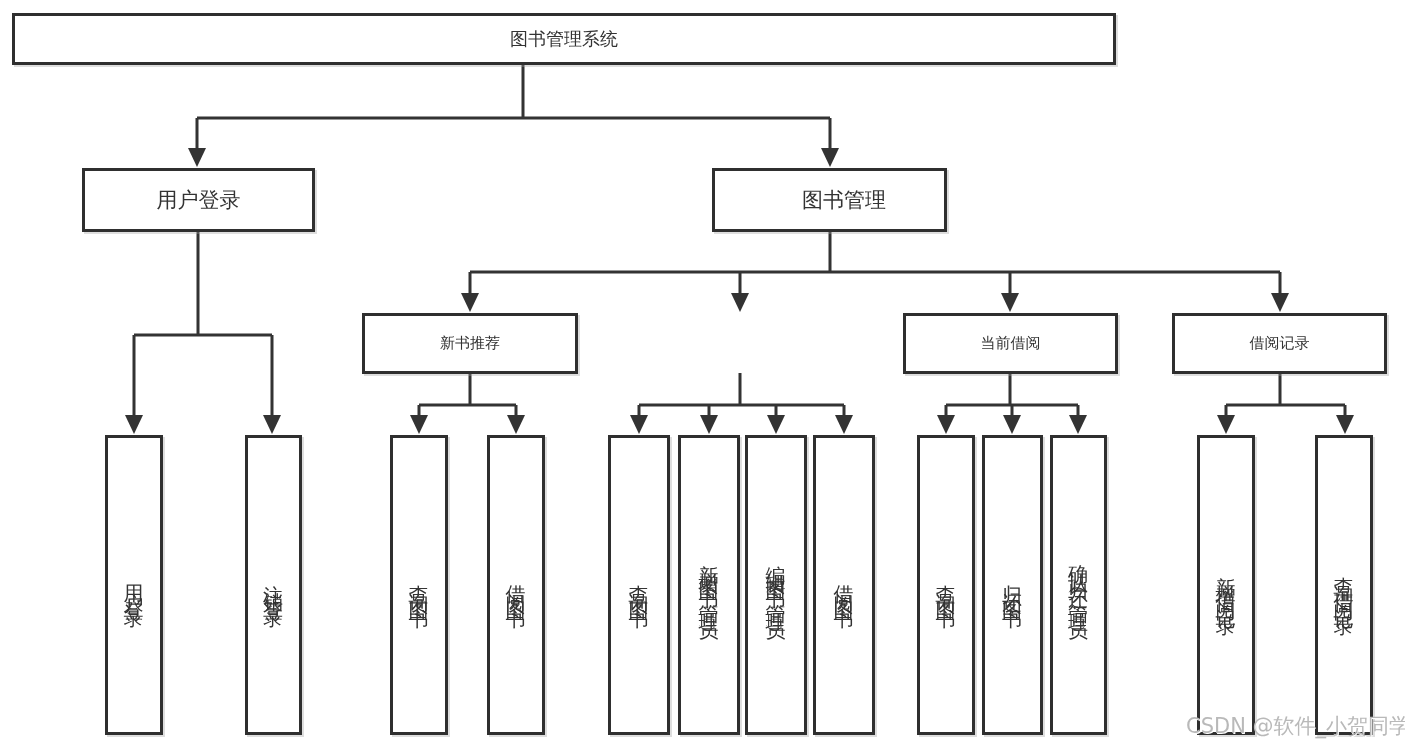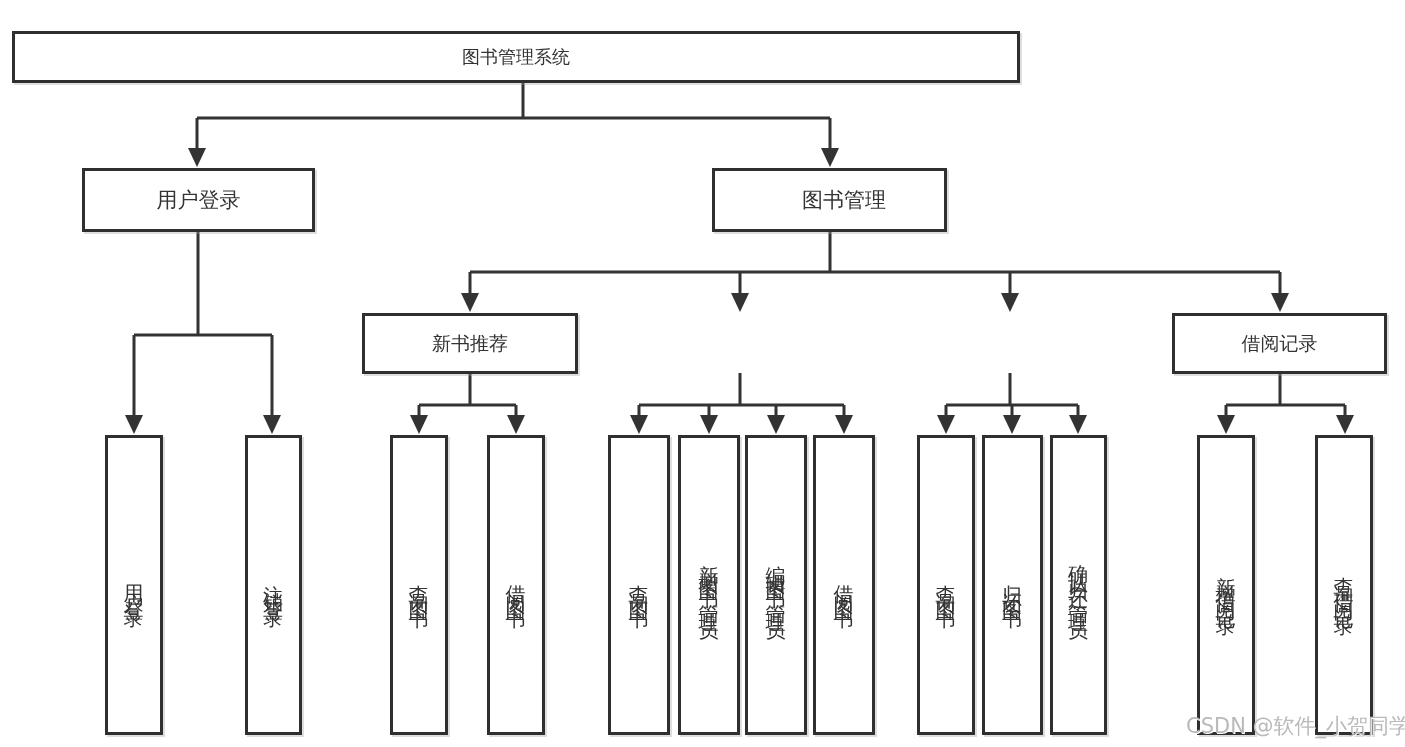--- a/index.html
+++ b/index.html
@@ -40,21 +40,21 @@
     border: 3px solid var(--color-border);
     display: flex;
     align-items: center;
     justify-content: center;
     color: var(--color-text);
     z-index: 1;
     box-shadow: 2px 2px 0 rgba(160,160,160,.35);
   }
   .node-root   { font-size: 18px; }
   .node-branch { font-size: 21px; }
-  .node-sub    { font-size: 19px; justify-content: center; }
+  .node-sub    { font-size: 15px; justify-content: center; }
 
   .leaf {
     position: absolute;
     top: 435px;
     height: 300px;
     background: var(--color-background);
     border: 3px solid var(--color-border);
     display: flex;
     align-items: center;
     justify-content: center;
@@ -119,33 +119,36 @@
       <polygon class="arrowhead" points="776,434 767,415 785,415"></polygon>
       <polygon class="arrowhead" points="844,434 835,415 853,415"></polygon>
       <polygon class="arrowhead" points="946,434 937,415 955,415"></polygon>
       <polygon class="arrowhead" points="1012,434 1003,415 1021,415"></polygon>
       <polygon class="arrowhead" points="1078,434 1069,415 1087,415"></polygon>
       <polygon class="arrowhead" points="1226,434 1217,415 1235,415"></polygon>
       <polygon class="arrowhead" points="1345,434 1336,415 1354,415"></polygon>
     </g>
   </svg>
 
-  <div class="node node-root" style="left:12px; top:31px; width:1008px; height:52px;font-family:Liberation Serif, serif;">
+  <div class="node node-root" style="left:12px; top:13px; width:1104px; height:52px;font-family:Liberation Serif, serif;">
     <span>图书管理系统</span>
   </div>
 
   <div class="node node-branch" style="left:82px; top:168px; width:233px; height:64px;">
     <span>用户登录</span>
   </div>
   <div class="node node-branch" style="left:712px; top:168px; width:235px; height:64px;padding-left:29px;">
     <span>图书管理</span>
   </div>
 
   <div class="node node-sub" style="left:362px; top:313px; width:216px; height:61px;">
     <span>新书推荐</span>
+  </div>
+  <div class="node node-sub" style="left:903px; top:313px; width:215px; height:61px;">
+    <span>当前借阅</span>
   </div>
   <div class="node node-sub" style="left:1172px; top:313px; width:215px; height:61px;">
     <span>借阅记录</span>
   </div>
 
   <div class="leaf" style="left:105px; width:58px;">
     <span class="vtext">用户登录</span>
   </div>
   <div class="leaf" style="left:245px; width:57px;">
     <span class="vtext">注销登录</span>

